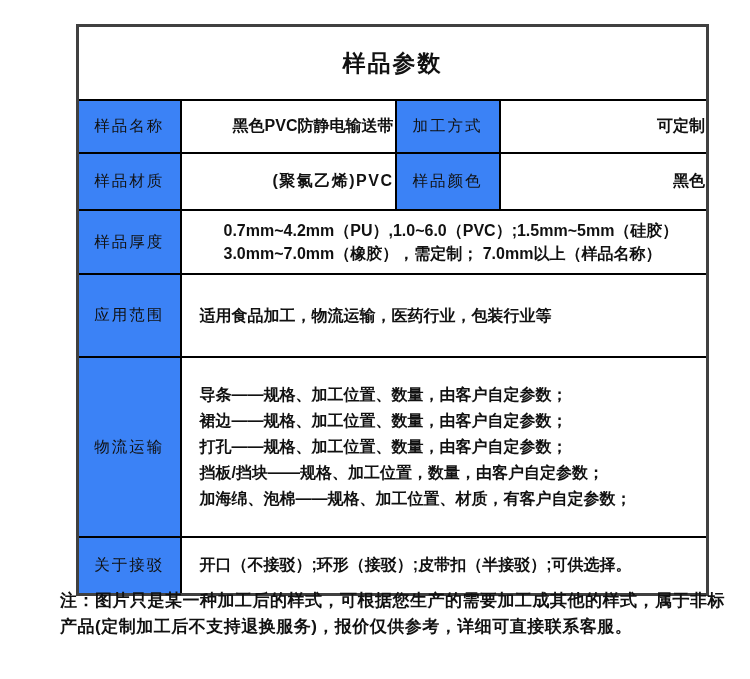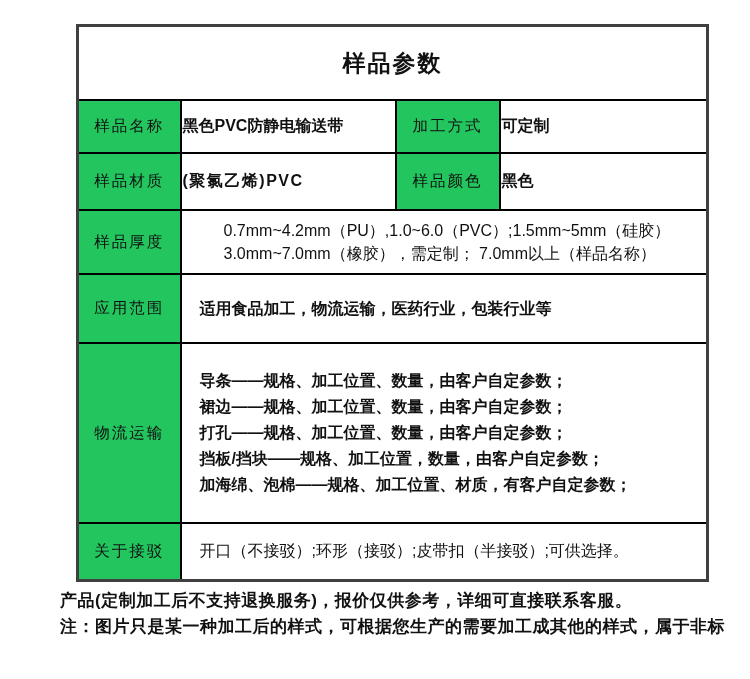--- a/index.html
+++ b/index.html
@@ -31,48 +31,48 @@
     overflow: hidden;
   }
   .title-cell {
     height: 70px;
     text-align: center;
     font-size: 23px;
     font-weight: 700;
     letter-spacing: 2px;
   }
   .label-cell {
-    background: #22c55e;
+    background: #3b82f6;
     text-align: center;
     font-size: 15.5px;
     font-weight: 500;
     letter-spacing: 2px;
   }
   .value-cell {
-    text-align: left;
+    text-align: right;
     font-size: 16px;
     font-weight: 700;
   }
   .value-cell.spaced {
     letter-spacing: 1.5px;
   }
   .text-cell {
     text-align: left;
     padding: 8px 10px 8px 18px;
     font-size: 16px;
   }
   .text-cell .line { white-space: nowrap; }
-  .thickness-cell { font-weight: 400; line-height: 23px; padding-left: 42px; }
+  .thickness-cell { font-weight: 700; line-height: 23px; padding-left: 42px; }
   .apply-cell    { font-weight: 700; line-height: 24px; }
   .special-cell  { font-weight: 600; line-height: 26px; }
-  .joint-cell    { font-weight: 400; line-height: 24px; }
+  .joint-cell    { font-weight: 700; line-height: 24px; }
   .row-name      { height: 53px; }
   .row-material  { height: 57px; }
   .row-thickness { height: 55px; }
-  .row-apply     { height: 69px; }
+  .row-apply     { height: 83px; }
   .row-special   { height: 180px; }
   .row-joint     { height: 57px; }
   .note {
     position: absolute;
     left: 60px;
     top: 588px;
     width: 680px;
     font-size: 17px;
     font-weight: 600;
     line-height: 26px;
@@ -133,17 +133,17 @@
       <tr class="row-joint">
         <td class="label-cell">关于接驳</td>
         <td class="text-cell joint-cell" colspan="3">
           <div class="line">开口（不接驳）;环形（接驳）;皮带扣（半接驳）;可供选择。</div>
         </td>
       </tr>
     </tbody>
   </table>
 
   <div class="note">
+    <div>注：图片只是某一种加工后的样式，可根据您生产的需要加工成其他的样式，属于非标</div>
     <div>产品(定制加工后不支持退换服务)，报价仅供参考，详细可直接联系客服。</div>
-    <div>注：图片只是某一种加工后的样式，可根据您生产的需要加工成其他的样式，属于非标</div>
   </div>
 
 </div>
 
 </body></html>

